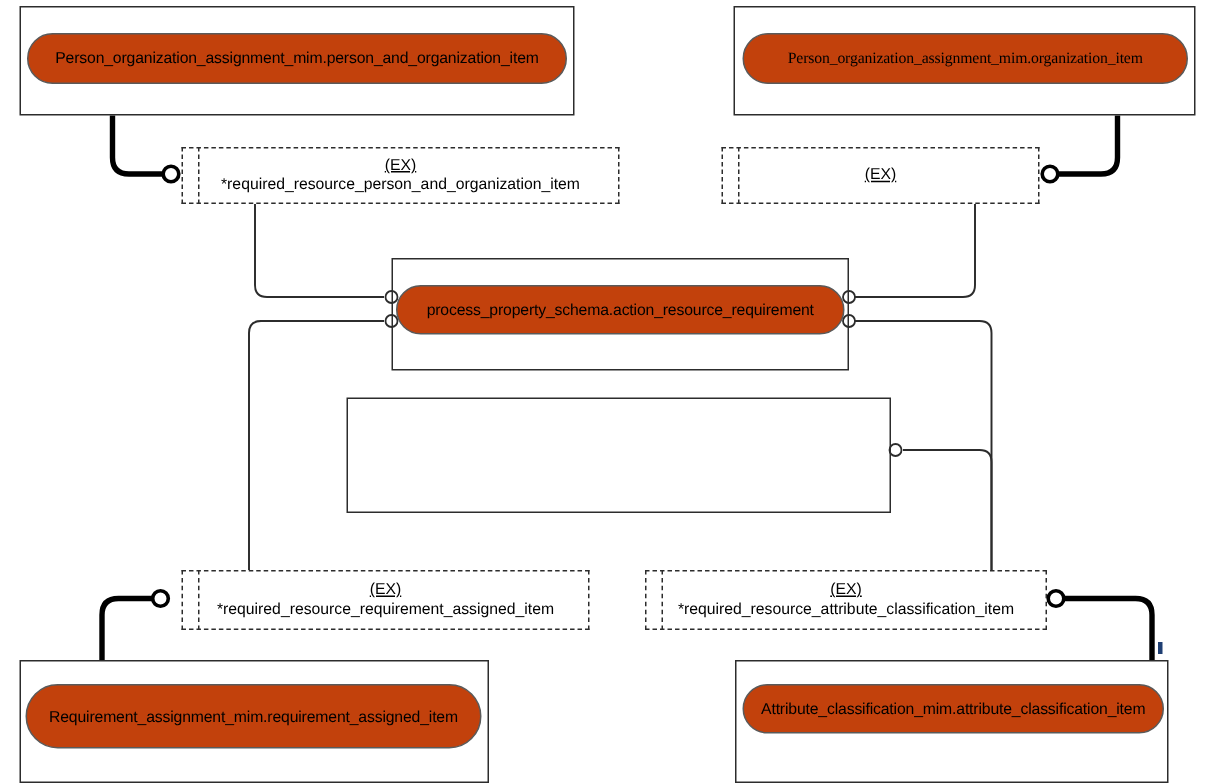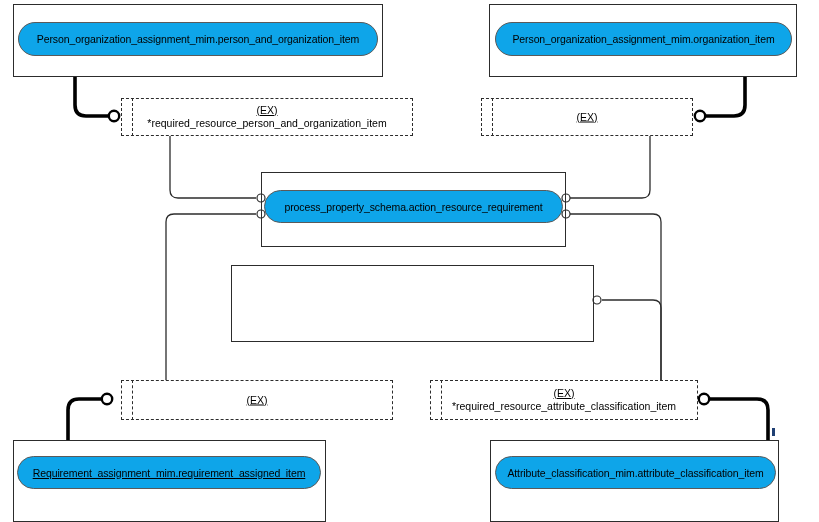--- a/index.html
+++ b/index.html
@@ -31,21 +31,21 @@
     box-sizing: border-box;
     border: 1.4px solid #2c2c2c;
     background: transparent;
   }
   
   .capsule {
     position: absolute;
     box-sizing: border-box;
     border: 1.2px solid #5a5a5a;
     border-radius: 999px;
-    background: #0ea5e9;
+    background: #c2410c;
     display: flex;
     align-items: center;
     justify-content: center;
     text-align: center;
     color: #000000;
     font-size: 10.5px;
     letter-spacing: -0.1px;
     white-space: nowrap;
     padding: 0 10px;
   }
@@ -121,21 +121,21 @@
     <circle cx="107" cy="399" r="5.2" fill="#ffffff" stroke="#000000" stroke-width="2.4"></circle>
 
     <path d="M 768 440 L 768 410 Q 768 399 757 399 L 709 399" fill="none" stroke="#000000" stroke-width="3.6" stroke-linecap="butt"></path>
     <circle cx="704" cy="399" r="5.2" fill="#ffffff" stroke="#000000" stroke-width="2.4"></circle>
   </svg>
 
   <div class="entity-frame" style="left:13px; top:4px; width:370px; height:73px;"></div>
   <div class="capsule" style="left:18px; top:22px; width:360px; height:34px;">Person_organization_assignment_mim.person_and_organization_item</div>
 
   <div class="entity-frame" style="left:489px; top:4px; width:308px; height:73px;"></div>
-  <div class="capsule" style="left:495px; top:22px; width:297px; height:34px;">Person_organization_assignment_mim.organization_item</div>
+  <div class="capsule" style="left:495px; top:22px; width:297px; height:34px;font-family:Liberation Serif, serif;">Person_organization_assignment_mim.organization_item</div>
 
   <div class="ex-box" style="left:121px; top:98px; width:292px; height:38px;">
     <div class="inner-rule"></div>
     <div class="ex-text">
       <span class="ex-tag">(EX)</span>
       <span class="ex-name">*required_resource_person_and_organization_item</span>
     </div>
   </div>
 
   <div class="ex-box" style="left:481px; top:98px; width:212px; height:38px;">
@@ -147,32 +147,33 @@
 
   <div class="entity-frame" style="left:261px; top:172px; width:305px; height:75px;"></div>
   <div class="capsule" style="left:264px; top:190px; width:299px; height:33px;">process_property_schema.action_resource_requirement</div>
 
   <div class="entity-frame" style="left:231px; top:265px; width:363px; height:77px;"></div>
 
   <div class="ex-box" style="left:121px; top:380px; width:272px; height:40px;">
     <div class="inner-rule"></div>
     <div class="ex-text">
       <span class="ex-tag">(EX)</span>
+      <span class="ex-name">*required_resource_requirement_assigned_item</span>
     </div>
   </div>
 
   <div class="ex-box" style="left:430px; top:380px; width:268px; height:40px;">
     <div class="inner-rule"></div>
     <div class="ex-text">
       <span class="ex-tag">(EX)</span>
       <span class="ex-name">*required_resource_attribute_classification_item</span>
     </div>
   </div>
 
   <div class="entity-frame" style="left:13px; top:440px; width:313px; height:82px;"></div>
-  <div class="capsule" style="left:17px; top:456px; width:304px; height:33px;text-decoration:underline;">Requirement_assignment_mim.requirement_assigned_item</div>
+  <div class="capsule" style="left:17px; top:456px; width:304px; height:43px;">Requirement_assignment_mim.requirement_assigned_item</div>
 
   <div class="entity-frame" style="left:490px; top:440px; width:289px; height:82px;"></div>
   <div class="capsule" style="left:495px; top:456px; width:281px; height:33px;">Attribute_classification_mim.attribute_classification_item</div>
 
   <div class="blue-mark" style="left:772px; top:428px;"></div>
 
 </div>
 
 </body></html>

